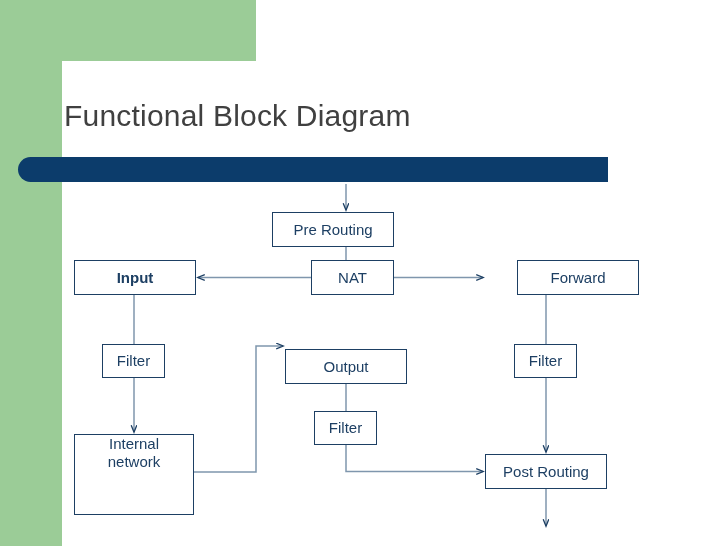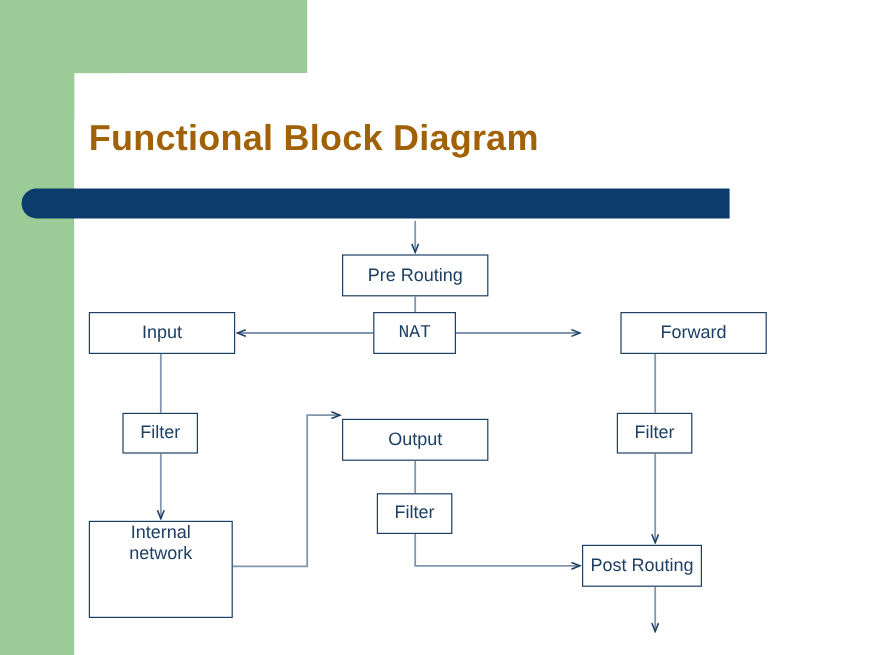--- a/index.html
+++ b/index.html
@@ -39,26 +39,26 @@
     position: absolute;
     left: 62px;
     top: 61px;
     width: 666px;
     height: 485px;
     background: #ffffff;
     border-top-left-radius: 42px;
   }
   .title-text {
     position: absolute;
-    left: 74px;
+    left: 64px;
     top: 99px;
     width: 600px;
     font-size: 30px;
-    font-weight: bold;
-    color: #a16207;
+    font-weight: normal;
+    color: #404040;
     letter-spacing: 0.2px;
     white-space: nowrap;
   }
   .navy-bar {
     position: absolute;
     left: 18px;
     top: 157px;
     width: 590px;
     height: 25px;
     background: #0c3c6b;
@@ -133,26 +133,26 @@
 
       <path d="M546,295 L546,344"></path>
 
       <path d="M546,378 L546,452" marker-end="url(#ah)"></path>
 
       <path d="M546,489 L546,526" marker-end="url(#ah)"></path>
     </g>
   </svg>
 
   <div id="nodes">
-      <div class="node" style="left: 285px; top: 212px; width: 122px; height: 35px;">Pre Routing</div>
-      <div class="node" style="left: 74px; top: 260px; width: 122px; height: 35px;">Input</div>
-      <div class="node" style="left: 311px; top: 260px; width: 69px; height: 35px; font-family: Liberation Mono, monospace;">NAT</div>
+      <div class="node" style="left: 272px; top: 212px; width: 122px; height: 35px;">Pre Routing</div>
+      <div class="node" style="left: 74px; top: 260px; width: 122px; height: 35px; font-weight: bold;">Input</div>
+      <div class="node" style="left: 311px; top: 260px; width: 83px; height: 35px;">NAT</div>
       <div class="node" style="left: 485px; top: 260px; width: 122px; height: 35px; margin-left: 32px;">Forward</div>
       <div class="node" style="left: 102px; top: 344px; width: 63px; height: 34px;">Filter</div>
       <div class="node" style="left: 285px; top: 328px; width: 122px; height: 35px; margin-top: 21px;">Output</div>
       <div class="node" style="left: 514px; top: 344px; width: 63px; height: 34px;">Filter</div>
       <div class="node" style="left: 314px; top: 411px; width: 63px; height: 34px;">Filter</div>
       <div class="node tall" style="left: 74px; top: 434px; width: 120px; height: 81px;">Internal
 network</div>
-      <div class="node" style="left: 485px; top: 454px; width: 100px; height: 35px;">Post Routing</div>
+      <div class="node" style="left: 485px; top: 454px; width: 122px; height: 35px;">Post Routing</div>
     </div>
 
 </div>
 
 </body></html>

